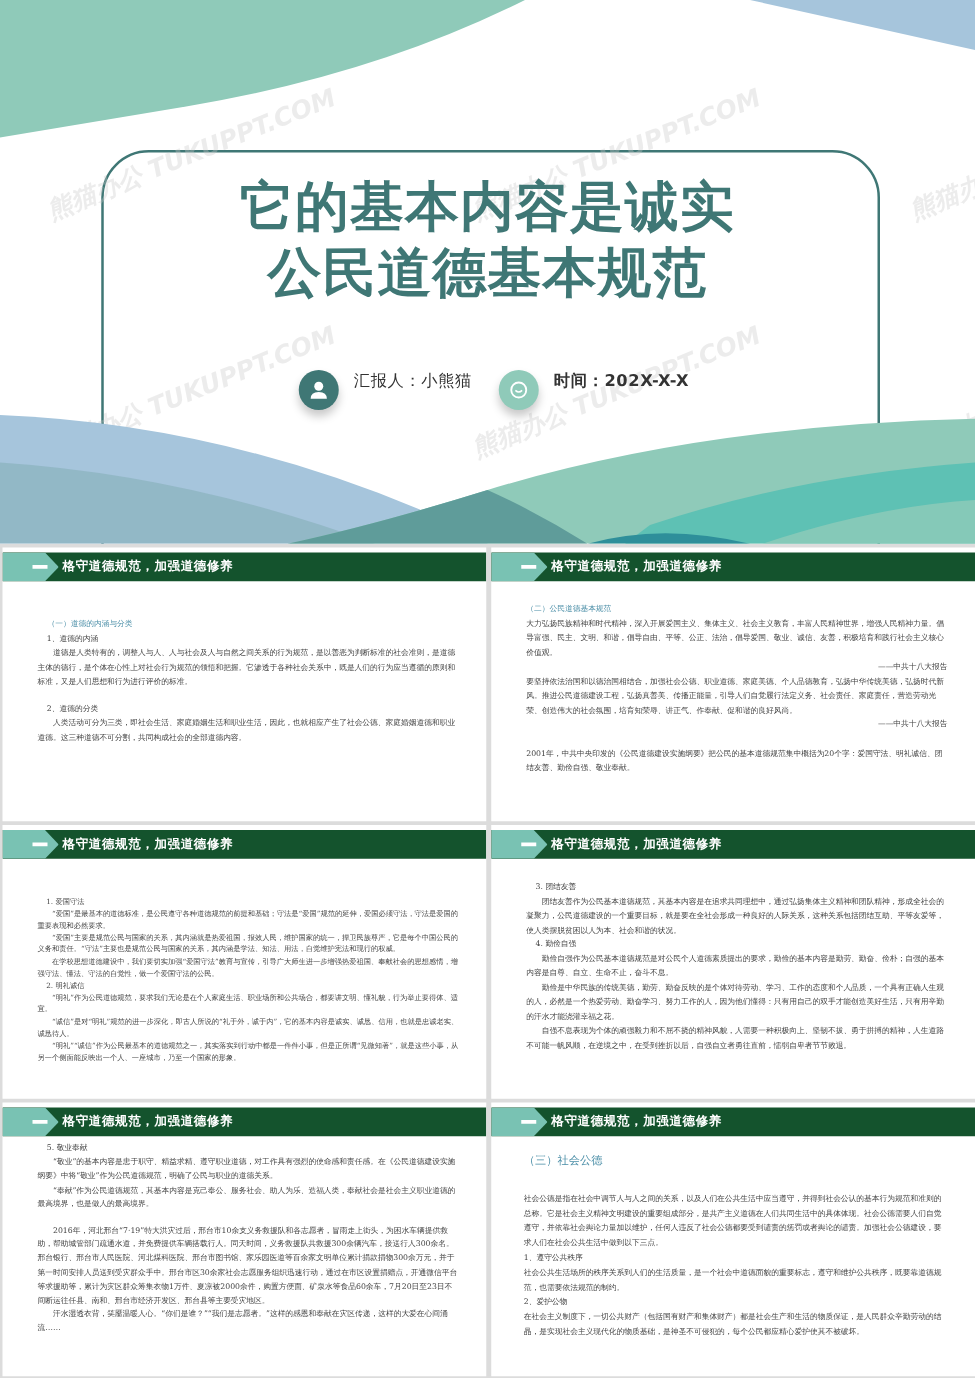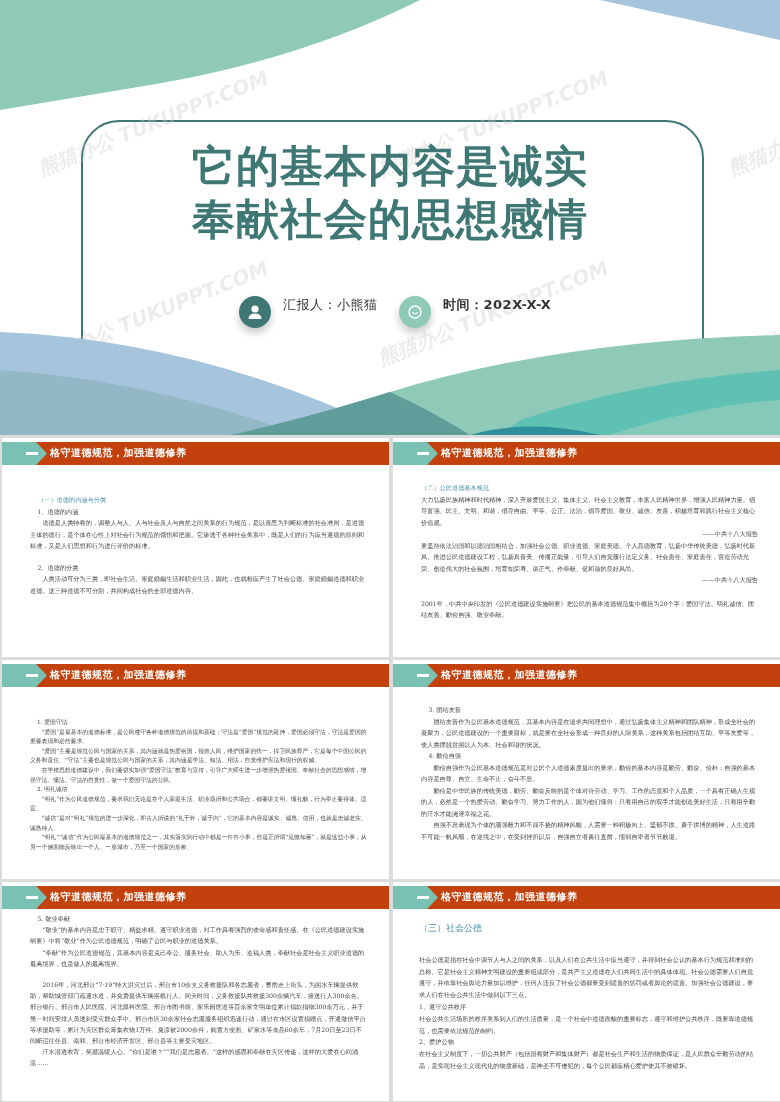--- a/index.html
+++ b/index.html
@@ -40,21 +40,21 @@
     transform: rotate(-22deg); white-space: nowrap; font-style: italic;
     font-family: "DejaVu Sans", sans-serif; pointer-events: none;
   }
 
   
   .slide {
     position: absolute; width: 387px; height: 219px; background: #ffffff; overflow: hidden;
   }
   .slide .hdr {
     position: absolute; left: 0; top: 4px; width: 100%; height: 23px;
-    background: #c2410c;
+    background: #14532d;
   }
   .slide .hdr .tab {
     position: absolute; left: 0; top: 0; height: 23px; width: 45px;
     background: #79c2b3;
     clip-path: polygon(0 0, 34px 0, 45px 11.5px, 34px 23px, 0 23px);
   }
   .slide .hdr .dash {
     position: absolute; left: 24px; top: 10px; width: 12px; height: 3px; background: #ffffff;
   }
   .slide .hdr .htext {
@@ -85,21 +85,21 @@
   <div class="frame"></div>
 
   <div class="watermark" style="left:30px;top:110px;">熊猫办公 TUKUPPT.COM</div>
   <div class="watermark" style="left:370px;top:110px;">熊猫办公 TUKUPPT.COM</div>
   <div class="watermark" style="left:720px;top:110px;">熊猫办公 TUKUPPT.COM</div>
   <div class="watermark" style="left:30px;top:300px;">熊猫办公 TUKUPPT.COM</div>
   <div class="watermark" style="left:370px;top:300px;">熊猫办公 TUKUPPT.COM</div>
   <div class="watermark" style="left:720px;top:300px;">熊猫办公 TUKUPPT.COM</div>
 
   <div class="title l1">它的基本内容是诚实</div>
-  <div class="title l2">奉献社会的思想感情</div>
+  <div class="title l2">公民道德基本规范</div>
 
   <div class="meta" style="left:239px;">
     <div class="circle" style="background:#3f7775;">
       <svg width="18" height="18" viewBox="0 0 18 18">
         <circle cx="9" cy="6" r="3.6" fill="#ffffff"></circle>
         <path d="M2.5,16 Q2.5,10.5 9,10.5 Q15.5,10.5 15.5,16 Z" fill="#ffffff"></path>
       </svg>
     </div>
     <span class="label">汇报人：小熊猫</span>
   </div>

